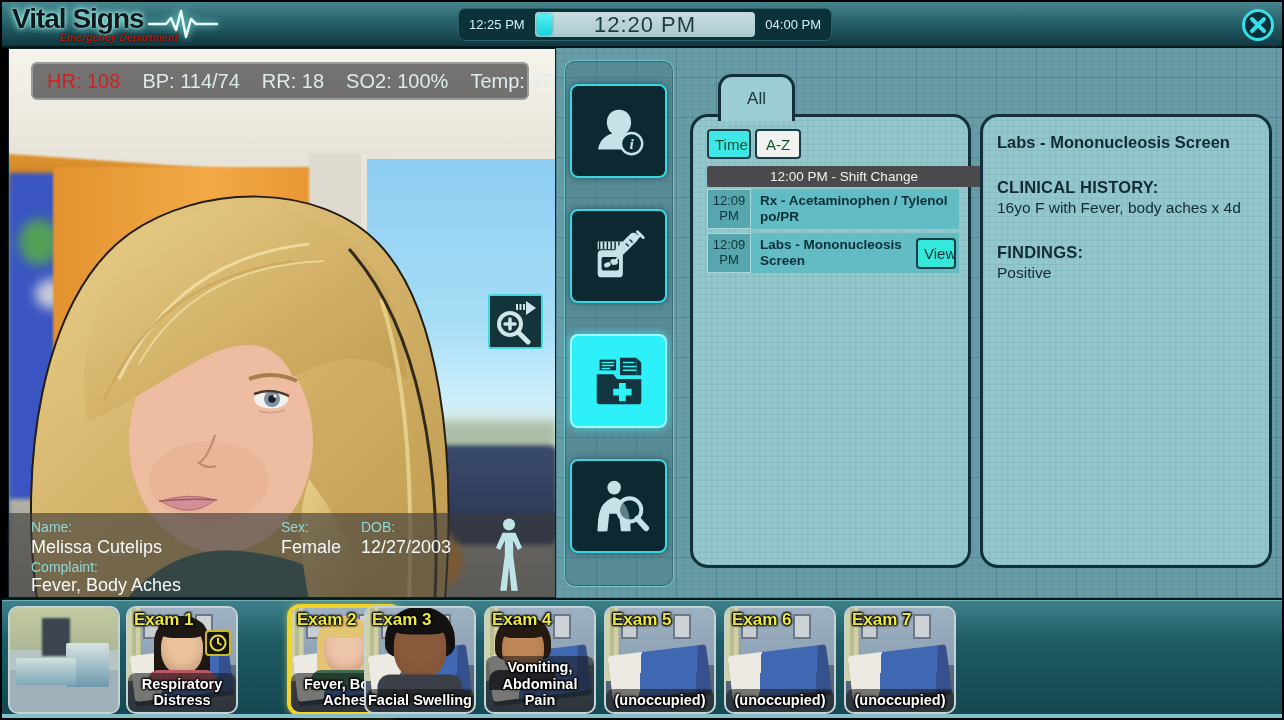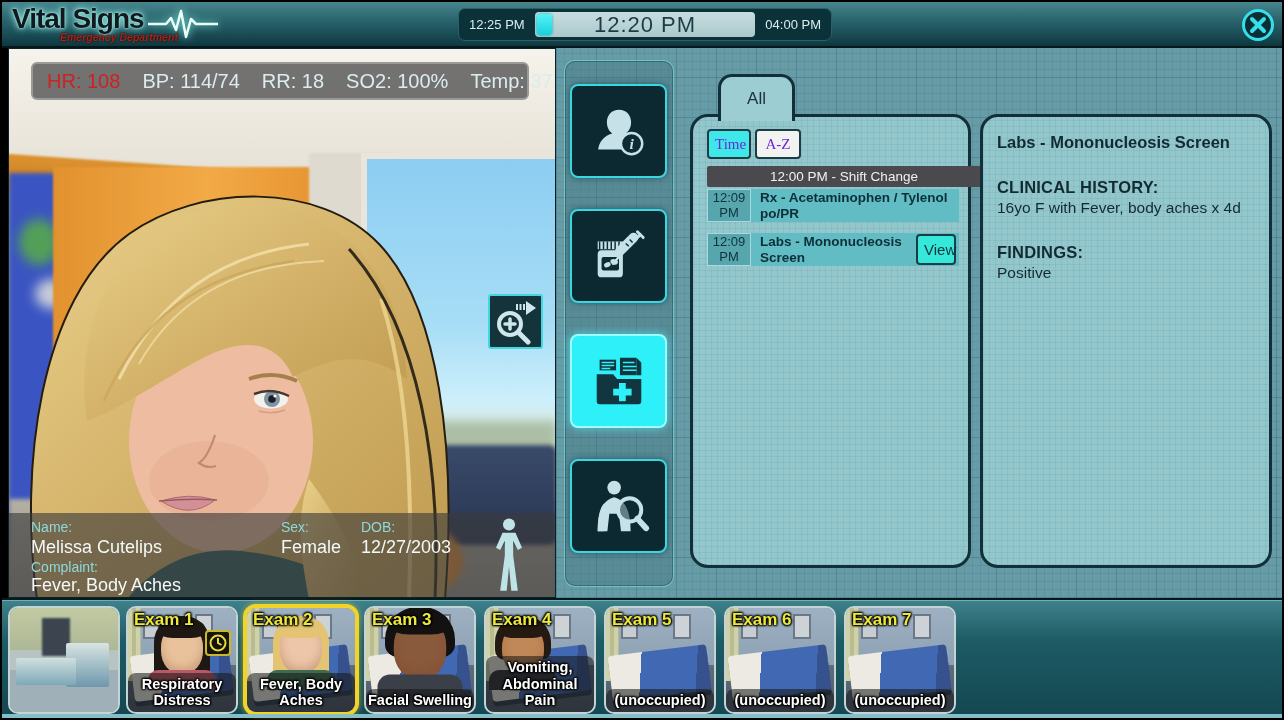--- a/index.html
+++ b/index.html
@@ -80,46 +80,46 @@
 
   .panel{position:absolute;top:66px;height:454px;background-color:#94c7cc;border:3px solid #13303a;border-radius:18px;
     background-image:
       repeating-linear-gradient(0deg,rgba(30,110,130,.10) 0 1px,transparent 1px 6px),
       repeating-linear-gradient(90deg,rgba(30,110,130,.10) 0 1px,transparent 1px 6px);
     box-sizing:border-box;z-index:2;}
   .list-panel{left:134px;width:281px;}
   .detail-panel{left:424px;width:292px;}
 
   .sort-btn{position:absolute;top:12px;height:30px;border-radius:4px;border:2px solid #1d3d46;
-    font-size:15px;color:#6d28d9;cursor:pointer;box-sizing:border-box;font-family:Liberation Serif, serif;}
+    font-size:15px;color:#14532d;cursor:pointer;box-sizing:border-box;font-family:Liberation Sans, sans-serif;}
   .sort-time{left:14px;width:44px;background:#3fe8e8;}
   .sort-az{left:62px;width:46px;background:#f2f2f0;}
   .group-header{position:absolute;left:14px;top:49px;width:274px;height:21px;background:#4a4a4e;
     color:#f0f0f0;font-size:13.5px;display:flex;align-items:center;justify-content:center;border-radius:2px;}
-  .row{position:absolute;left:14px;width:252px;height:33px;display:flex;background:#61bcc4;cursor:pointer;}
+  .row{position:absolute;left:14px;width:252px;height:40px;display:flex;background:#61bcc4;cursor:pointer;}
   .row1{top:72px;} .row2{top:116px;}
   .rtime{width:44px;background:#57a6ad;border:1px solid #a6dade;color:#0e333c;font-size:13px;
     display:flex;align-items:center;justify-content:center;text-align:center;line-height:1.15;box-sizing:border-box;}
   .rtext{flex:1;padding:3px 4px 3px 9px;font-size:13.5px;font-weight:bold;color:#0c2f38;display:flex;align-items:center;line-height:1.15;}
   .view-btn{align-self:center;width:40px;height:31px;margin-right:3px;background:#35e8da;border:2px solid #1d3d46;
     border-radius:4px;font-size:15px;color:#12333c;cursor:pointer;box-sizing:border-box;font-family:inherit;flex:none;}
 
   .detail-inner{padding:16px 14px;color:#122b33;}
   .d-title{font-size:16.5px;font-weight:bold;margin-bottom:26px;}
   .d-label{font-size:16.5px;font-weight:bold;letter-spacing:.2px;}
   .d-text{font-size:15.5px;margin:2px 0 26px 0;}
 
   
   .exam-bar{position:absolute;left:2px;top:598px;width:1280px;height:116px;
     background:linear-gradient(180deg,#3f828b 0%,#1e5b65 35%,#144751 100%);
     border-top:2px solid #061a1e;box-shadow:inset 0 1px 0 rgba(160,220,225,.5);}
   .bottom-strip{position:absolute;left:2px;bottom:2px;width:1280px;height:4px;background:#85bec6;}
   .thumb{position:absolute;top:6px;width:112px;height:108px;border-radius:10px;border:2px solid #c4d4d4;
     overflow:hidden;cursor:pointer;box-sizing:border-box;background:#7c8ea2;padding-left:34px;}
-  .thumb.selected{border:4px solid #f2d428;border-radius:13px;box-shadow:0 0 6px rgba(240,220,60,.6);}
+  .thumb.selected{border:4px solid #f2d428;border-radius:13px;box-shadow:0 0 6px rgba(240,220,60,.6);margin-left:44px;}
   .scene{position:absolute;inset:0;}
   .scene-room{background:linear-gradient(180deg,#9db1c2 0%,#8da1b4 55%,#5e6c7e 55%,#4e5a6a 100%);}
   .scene-room .art1{position:absolute;left:14%;top:8%;width:12%;height:18%;background:#c8cdd2;border:2px solid #6a7888;}
   .scene-room .art2{position:absolute;left:62%;top:6%;width:13%;height:20%;background:#cdd2d6;border:2px solid #6a7888;}
   .scene-room .curtain{position:absolute;left:0;top:0;width:12%;height:70%;background:repeating-linear-gradient(90deg,#cfd2a8 0 4px,#b9bc90 4px 8px);}
   .scene-room .bed{position:absolute;left:4%;top:40%;width:92%;height:44%;transform:rotate(-7deg);border-radius:4px;
     background:linear-gradient(100deg,#eceae2 0 32%,#4168b2 32% 85%,#35528e 85%);box-shadow:0 5px 0 #2c3c50;}
   .scene-wait{background:linear-gradient(180deg,#c2caa2 0%,#aeb896 40%,#b8c4c2 40% 60%,#9fb0b8 60%);}
   .scene-wait .desk1{position:absolute;left:6%;top:48%;width:55%;height:26%;background:linear-gradient(#cfe0de,#7fa8b8);border-radius:2px;}
   .scene-wait .desk2{position:absolute;left:52%;top:34%;width:40%;height:42%;background:linear-gradient(#d8e4e2,#6e98ac);border-radius:2px;}

